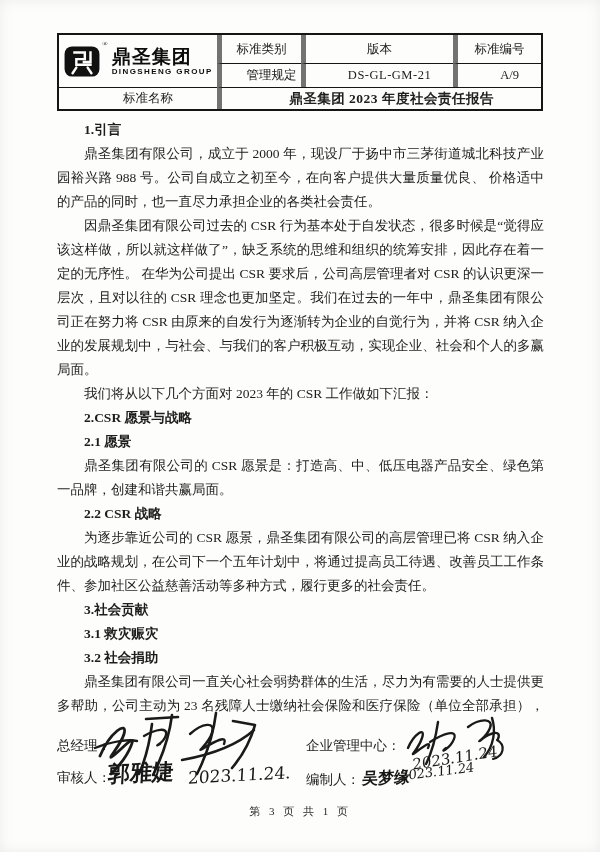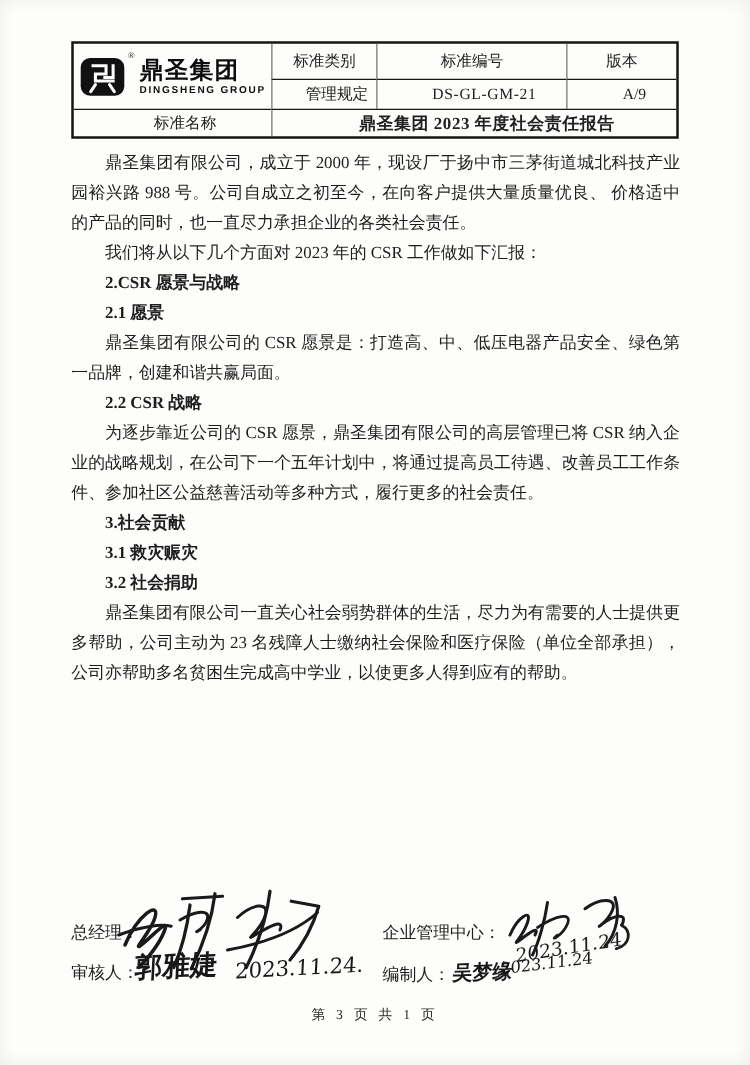--- a/index.html
+++ b/index.html
@@ -21,21 +21,21 @@
     grid-template-columns:158px 84px 152px 1fr;
     grid-template-rows:28px 24px 22px;
     background:#fdfdfb;
     box-sizing:border-box;
   }
   .cell{
     display:flex;align-items:center;justify-content:center;
     font-size:12.5px;color:#202020;box-sizing:border-box;
     white-space:nowrap;overflow:hidden;
   }
-  .bl{border-left:1px solid #737373;}
+  .bl{border-left:5px solid #737373;}
   .bt{border-top:1px solid #151515;padding-left:20px;}
   .logo-cell{
     grid-column:1;grid-row:1 / span 2;
     display:flex;align-items:center;justify-content:center;gap:4px;
     padding:2px;
   }
   .logo-text{display:flex;flex-direction:column;align-items:flex-start;line-height:1;}
   .brand-cn{
     font-family:"Liberation Sans","DejaVu Sans",sans-serif;
     font-weight:bold;font-size:19px;letter-spacing:1px;color:#0d0d0d;
@@ -82,31 +82,33 @@
         <path d="M12 8 h11 v7 h-9 v6 h15 M29 8 v10 h-7" stroke="#fdfdfb" stroke-width="2.6" fill="none" stroke-linecap="square"></path>
         <path d="M14 24 l-4 6 M26 24 l4 6" stroke="#fdfdfb" stroke-width="2.6" fill="none" stroke-linecap="round"></path>
       </svg>
       <span class="reg">®</span>
       <span class="logo-text">
         <span class="brand-cn">鼎圣集团</span>
         <span class="brand-en">DINGSHENG GROUP</span>
       </span>
     </div>
     <div class="cell bl">标准类别</div>
+    <div class="cell bl">版本</div>
     <div class="cell bl">标准编号</div>
-    <div class="cell bl">版本</div>
     <div class="cell bl bt">管理规定</div>
     <div class="cell bl bt mono-ish">DS-GL-GM-21</div>
     <div class="cell bl bt">A/9</div>
     <div class="cell bt">标准名称</div>
     <div class="cell bl bt title-cell">鼎圣集团 2023 年度社会责任报告</div>
   </div>
 
   <div class="doc-body" id="doc-body">
+      <p class="heading">1.引言</p>
       <p class="para">鼎圣集团有限公司，成立于 2000 年，现设厂于扬中市三茅街道城北科技产业园裕兴路 988 号。公司自成立之初至今，在向客户提供大量质量优良、 价格适中的产品的同时，也一直尽力承担企业的各类社会责任。</p>
+      <p class="para">因鼎圣集团有限公司过去的 CSR 行为基本处于自发状态，很多时候是“觉得应该这样做，所以就这样做了”，缺乏系统的思维和组织的统筹安排，因此存在着一定的无序性。 在华为公司提出 CSR 要求后，公司高层管理者对 CSR 的认识更深一层次，且对以往的 CSR 理念也更加坚定。我们在过去的一年中，鼎圣集团有限公司正在努力将 CSR 由原来的自发行为逐渐转为企业的自觉行为，并将 CSR 纳入企业的发展规划中，与社会、与我们的客户积极互动，实现企业、社会和个人的多赢局面。</p>
       <p class="para">我们将从以下几个方面对 2023 年的 CSR 工作做如下汇报：</p>
       <p class="heading">2.CSR 愿景与战略</p>
       <p class="heading">2.1 愿景</p>
       <p class="para">鼎圣集团有限公司的 CSR 愿景是：打造高、中、低压电器产品安全、绿色第一品牌，创建和谐共赢局面。</p>
       <p class="heading">2.2 CSR 战略</p>
       <p class="para">为逐步靠近公司的 CSR 愿景，鼎圣集团有限公司的高层管理已将 CSR 纳入企业的战略规划，在公司下一个五年计划中，将通过提高员工待遇、改善员工工作条件、参加社区公益慈善活动等多种方式，履行更多的社会责任。</p>
       <p class="heading">3.社会贡献</p>
       <p class="heading">3.1 救灾赈灾</p>
       <p class="heading">3.2 社会捐助</p>
       <p class="para">鼎圣集团有限公司一直关心社会弱势群体的生活，尽力为有需要的人士提供更多帮助，公司主动为 23 名残障人士缴纳社会保险和医疗保险（单位全部承担），公司亦帮助多名贫困生完成高中学业，以使更多人得到应有的帮助。</p>

